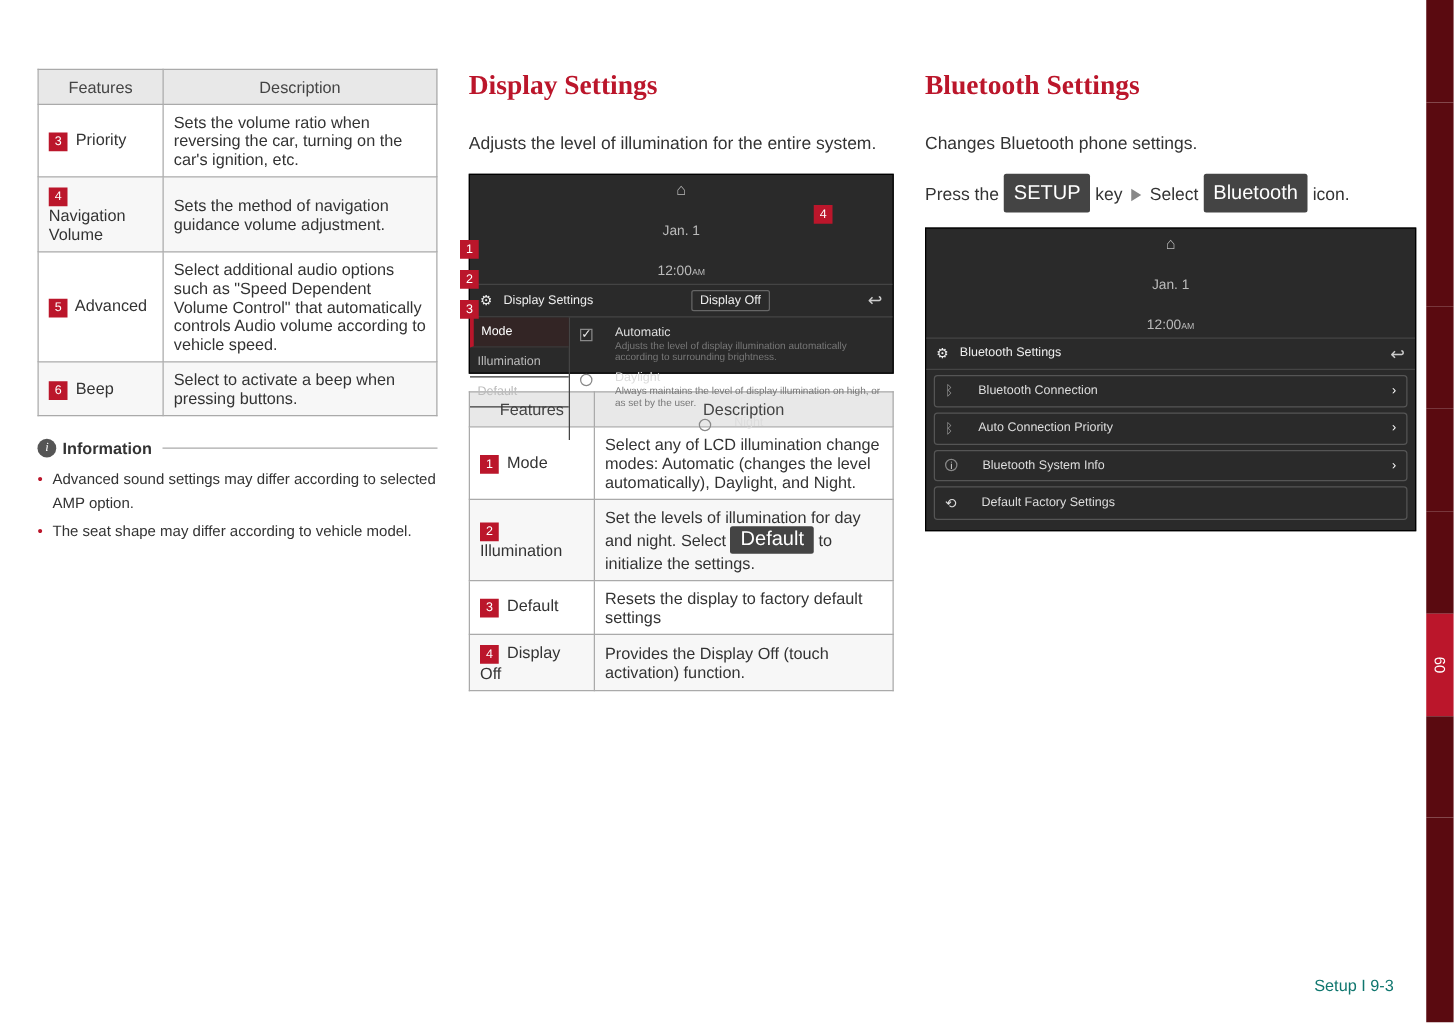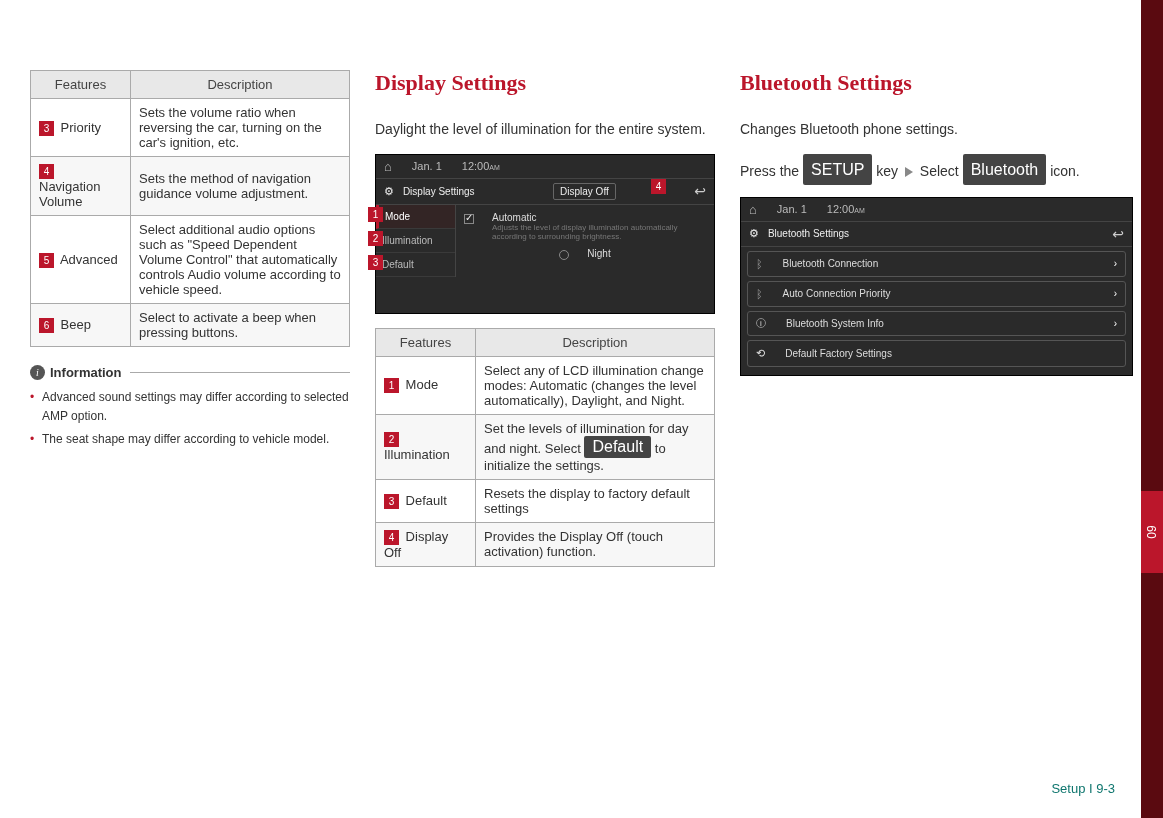--- a/index.html
+++ b/index.html
@@ -7,21 +7,21 @@
     font-family: Arial, Helvetica, sans-serif;
     font-size: 13px;
     color: #333;
     background: #fff;
     width: 1163px;
     height: 818px;
     position: relative;
   }
   .page {
     display: flex;
-    padding: 70px 30px 20px 30px;
+    padding: 55px 30px 20px 30px;
     gap: 25px;
   }
   .col {
     flex: 1;
     min-width: 0;
   }
   .col1 { width: 320px; flex: 0 0 320px; }
   .col2 { width: 340px; flex: 0 0 340px; }
   .col3 { flex: 1; }
 
@@ -132,20 +132,21 @@
     margin-bottom: 14px;
     position: relative;
   }
   .mock .statusbar {
     display: flex;
     align-items: center;
     padding: 4px 8px;
     border-bottom: 1px solid #444;
     gap: 20px;
     font-size: 11px;
+    flex-direction: column;
   }
   .mock .titlebar {
     display: flex;
     align-items: center;
     padding: 4px 8px;
     border-bottom: 1px solid #444;
     gap: 6px;
     color: #eee;
   }
   .mock .back-icon {
@@ -301,21 +302,21 @@
       <span class="info-rule"></span>
     </div>
     <ul class="info-list" id="info-list">
         <li>Advanced sound settings may differ according to selected AMP option.</li>
         <li>The seat shape may differ according to vehicle model.</li>
       </ul>
   </div>
 
   <div class="col col2">
     <div class="section-title">Display Settings</div>
-    <div class="body-text">Daylight the level of illumination for the entire system.</div>
+    <div class="body-text">Adjusts the level of illumination for the entire system.</div>
 
     <div class="mock" style="height:160px;">
       <div class="callout-badge" style="left:-8px; top:52px;">1</div>
       <div class="callout-badge" style="left:-8px; top:76px;">2</div>
       <div class="callout-badge" style="left:-8px; top:100px;">3</div>
       <div class="callout-badge" style="right:48px; top:24px;">4</div>
 
       <div class="statusbar">
         <span class="home-icon"></span>
         <span>Jan. 1</span>
@@ -337,20 +338,27 @@
             <div class="opt">
               <span class="check checked"></span>
               <span class="ocol">
                 <span class="olabel">Automatic</span>
                 <span class="odesc">Adjusts the level of display illumination automatically according to surrounding brightness.</span>
               </span>
             </div>
             <div class="opt">
               <span class="radio"></span>
               <span class="ocol">
+                <span class="olabel">Daylight</span>
+                <span class="odesc">Always maintains the level of display illumination on high, or as set by the user.</span>
+              </span>
+            </div>
+            <div class="opt">
+              <span class="radio"></span>
+              <span class="ocol">
                 <span class="olabel">Night</span>
               </span>
             </div>
           </div>
       </div>
     </div>
 
     <table class="feat">
       <thead>
         <tr>

